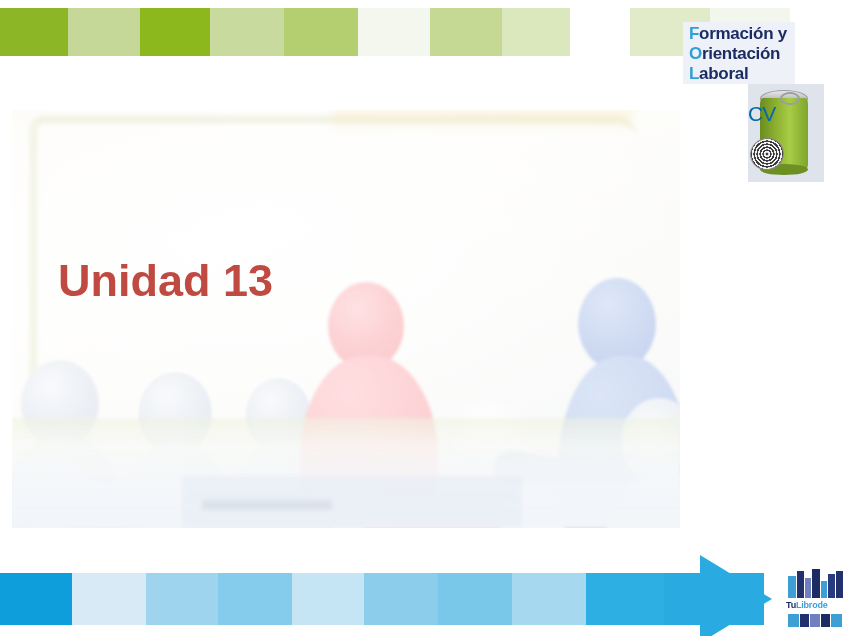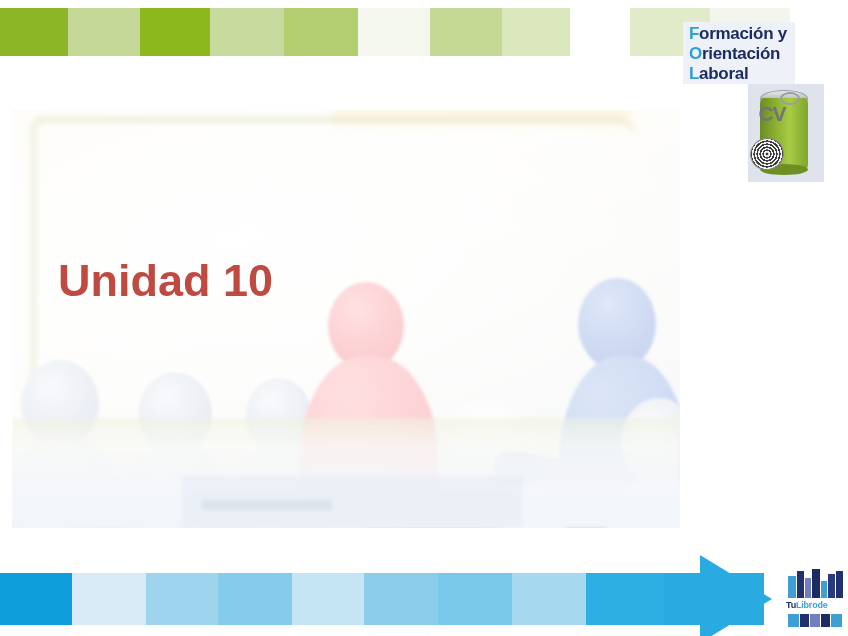--- a/index.html
+++ b/index.html
@@ -94,25 +94,25 @@
     position: absolute;
     left: 0; bottom: -5px;
     width: 48px; height: 11px;
     border-radius: 50%;
     background: #6d8f24;
   }
   .can-cv {
     position: absolute;
     left: 0; top: 18px;
     width: 48px;
-    text-align: center;
-    font-family: "Liberation Sans", sans-serif;
-    font-weight: bold;
+    text-align: left;
+    font-family: "Liberation Sans", sans-serif;
+    font-weight: normal;
     font-size: 21px;
-    color: #737373;
+    color: #0369a1;
     letter-spacing: -1px;
     z-index: 3;
   }
   .can-swirl {
     position: absolute;
     left: 2px;
     top: 54px;
     width: 32px;
     height: 30px;
     border-radius: 50%;
@@ -428,21 +428,21 @@
     </div>
 
     <div class="handshake"></div>
     <div class="floor"></div>
     <div class="desk"></div>
     <div class="desk-label"></div>
     <div class="photo-wash"></div>
   </div>
 
   <div class="title-block">
-    <div class="t-unit">Unidad 10</div>
+    <div class="t-unit">Unidad 13</div>
   </div>
 
   <div class="bottom-bar" id="bottomBar">
     <div class="bsq" style="left: 0px; width: 72px; background: rgb(13, 158, 219);"></div>
       <div class="bsq" style="left: 72px; width: 74px; background: rgb(215, 234, 245);"></div>
       <div class="bsq" style="left: 146px; width: 72px; background: rgb(159, 212, 238);"></div>
       <div class="bsq" style="left: 218px; width: 74px; background: rgb(133, 203, 235);"></div>
       <div class="bsq" style="left: 292px; width: 72px; background: rgb(197, 228, 244);"></div>
       <div class="bsq" style="left: 364px; width: 74px; background: rgb(140, 205, 236);"></div>
       <div class="bsq" style="left: 438px; width: 74px; background: rgb(121, 200, 234);"></div>

